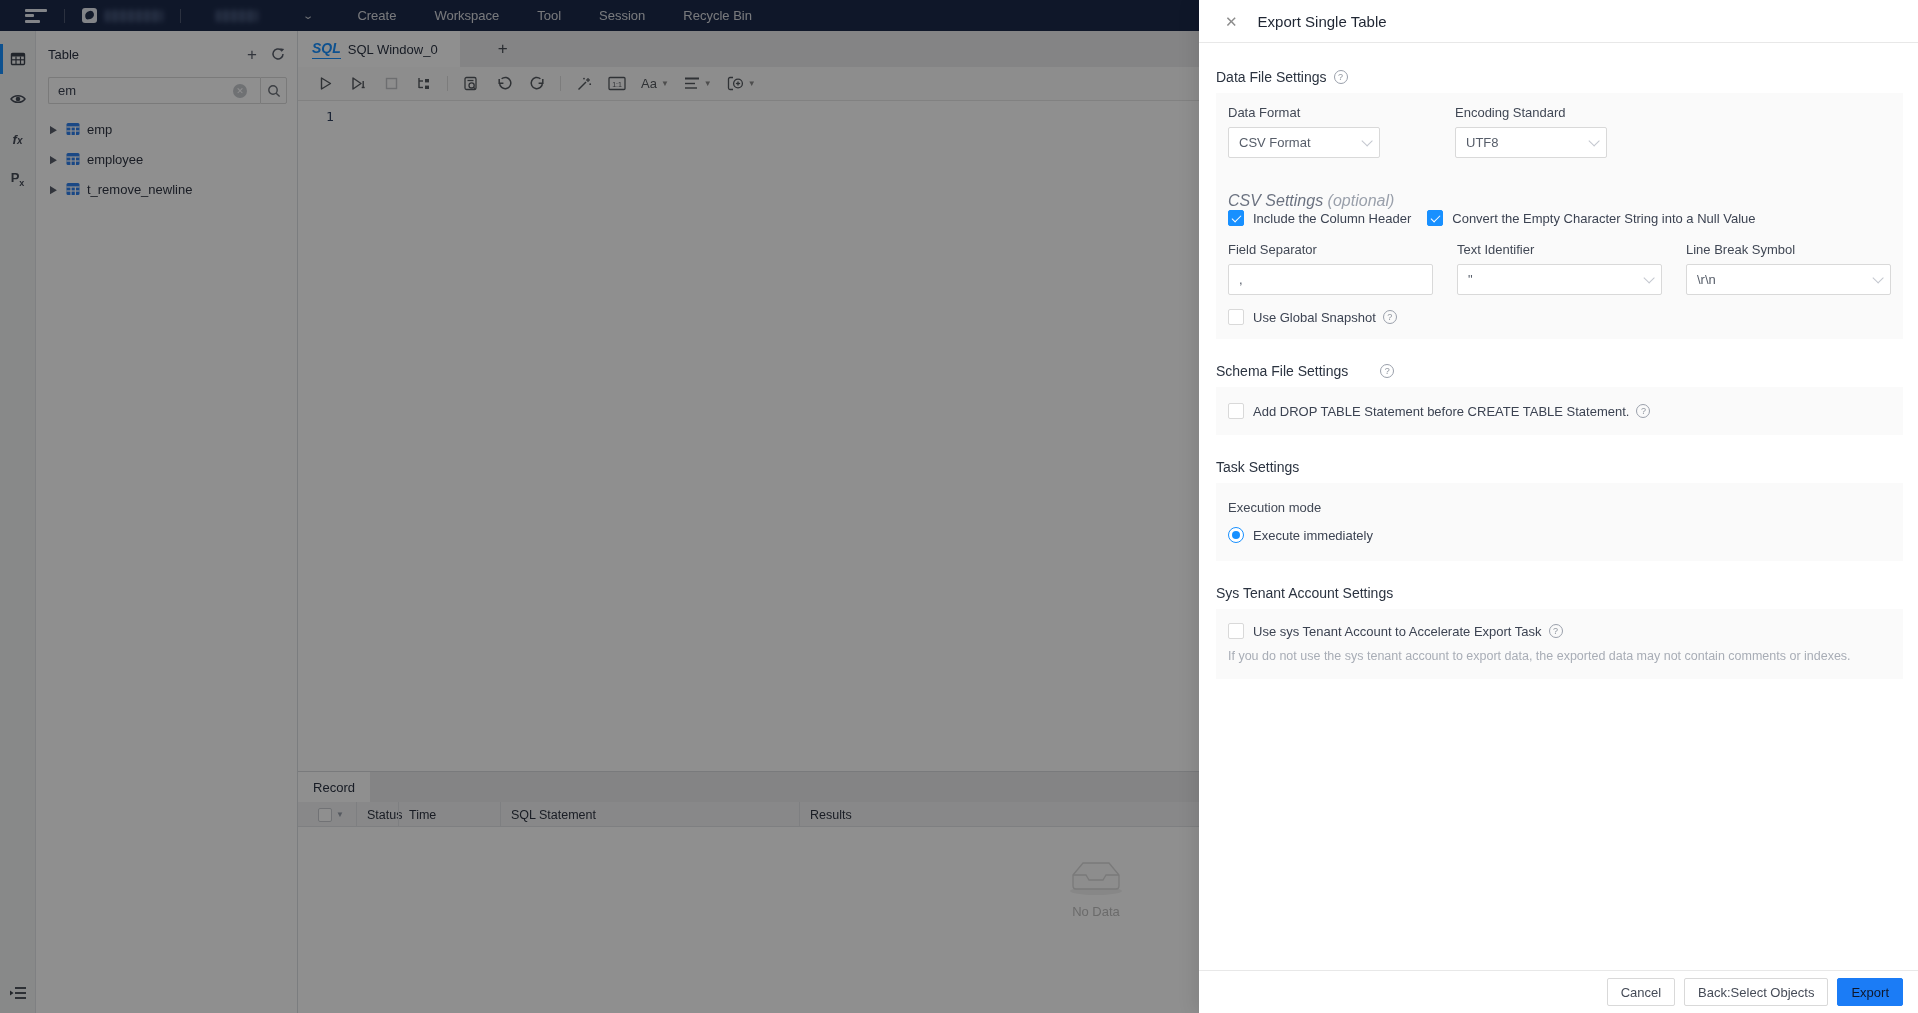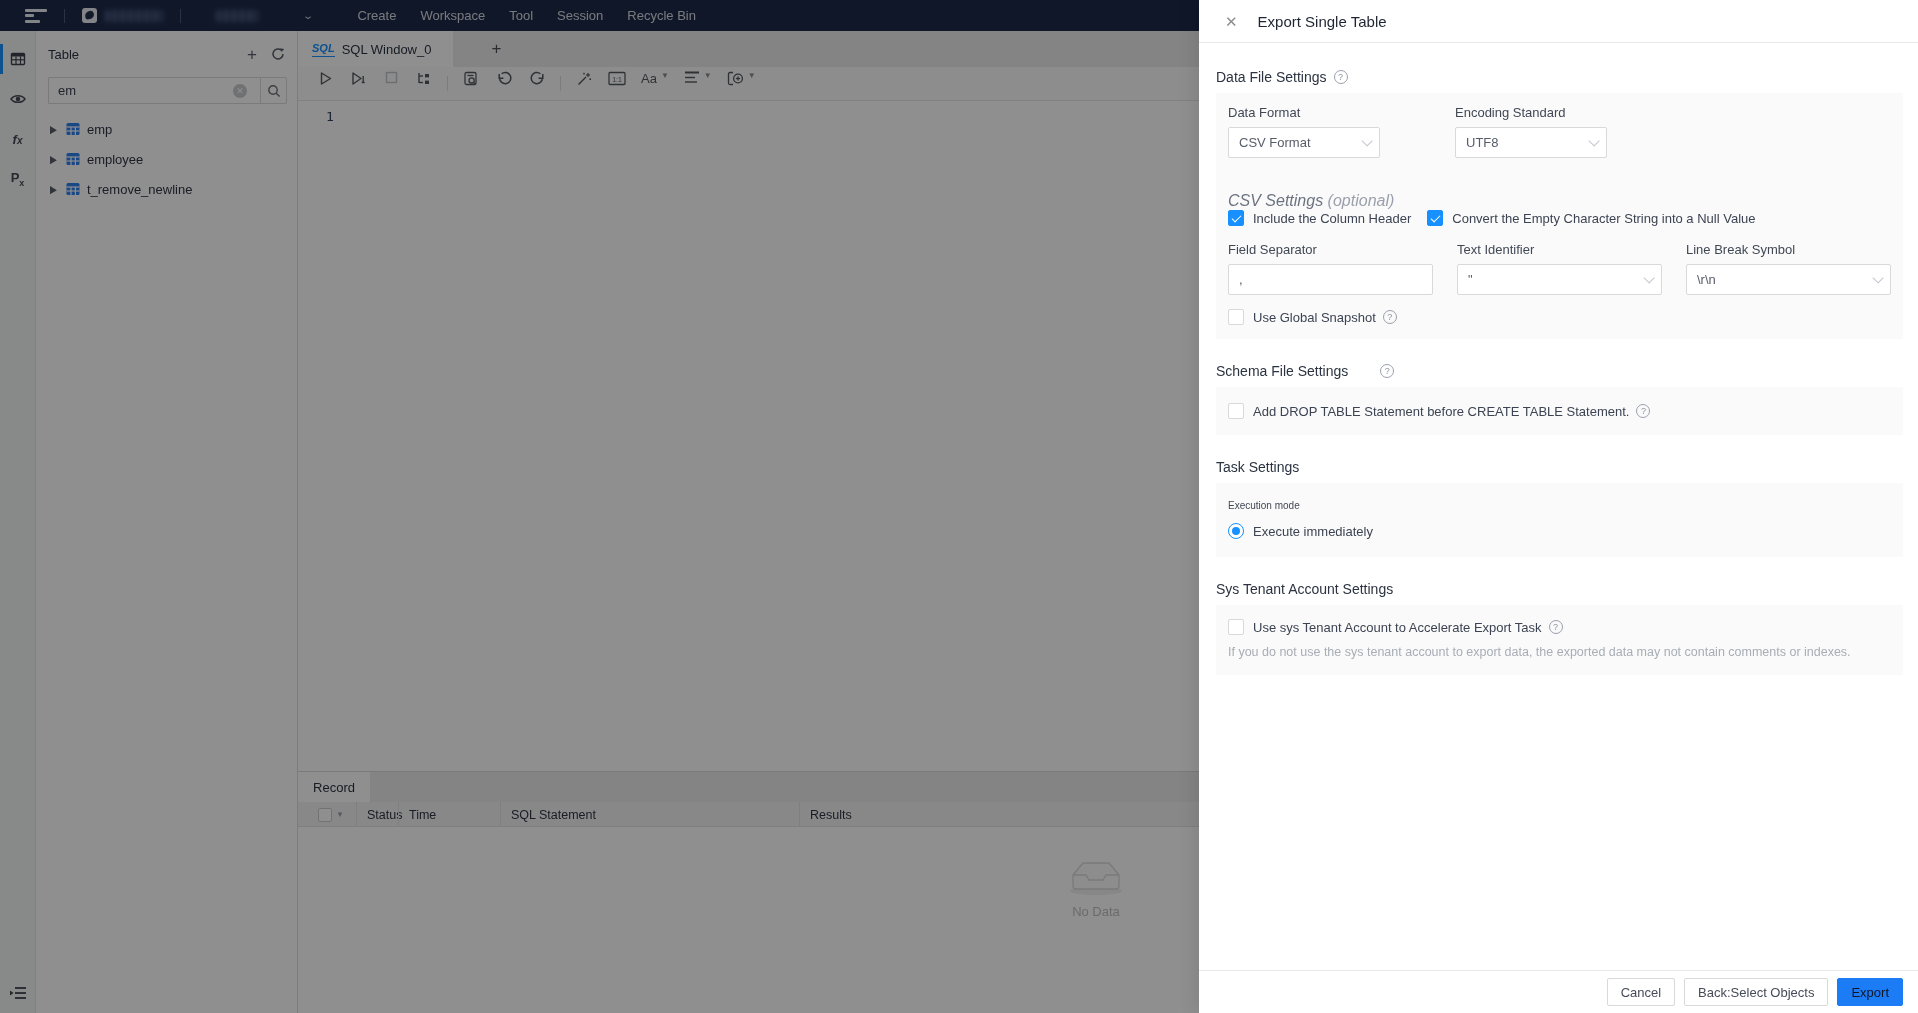--- a/index.html
+++ b/index.html
@@ -13,21 +13,21 @@
   .logo { width:22px; height:14px; margin-left:25px; display:flex; flex-direction:column; justify-content:space-between; cursor:pointer; }
   .logo i { display:block; height:3px; background:#e8ecf3; border-radius:1px; }
   .logo i:nth-child(1){ width:22px; } .logo i:nth-child(2){ width:9px; } .logo i:nth-child(3){ width:15px; }
   .tb-div { width:1px; height:14px; background:rgba(255,255,255,.22); margin:0 17px; }
   .conn-ico { width:15px; height:15px; border-radius:3px; background:#e8ecf3; position:relative; }
   .conn-ico::after{ content:""; position:absolute; left:3px; top:3px; width:9px; height:8px;
     background:#23304e; border-radius:60% 40% 50% 30%; transform:rotate(-12deg); }
   .blur-chip { height:12px; border-radius:2px; margin-left:8px;
     background:repeating-linear-gradient(90deg,#55688f 0 4px,#33405e 4px 8px); filter:blur(2.5px); opacity:.85; }
   .chev-top { margin-left:46px; font-size:10px; color:rgba(255,255,255,.75); transform:scaleX(1.4); cursor:pointer; }
-  .menu { display:flex; gap:24px; margin-left:45px; }
+  .menu { display:flex; gap:38px; margin-left:45px; }
   .menu span { cursor:pointer; }
 
   
   .main { position:absolute; left:0; top:31px; width:100%; bottom:0; display:flex; }
 
   .rail { width:36px; background:#f3f4f5; border-right:1px solid #e3e5e8; position:relative;
     display:flex; flex-direction:column; align-items:center; padding-top:8px; }
   .rail-item { width:36px; height:40px; display:flex; align-items:center; justify-content:center;
     position:relative; cursor:pointer; color:#454b57; }
   .rail-item.active::before { content:""; position:absolute; left:0; top:5px; bottom:5px; width:3px; background:#1890ff; }
@@ -51,24 +51,24 @@
     display:flex; align-items:center; justify-content:center; cursor:pointer; }
   .tree { margin-top:10px; }
   .tree-row { height:30px; display:flex; align-items:center; padding-left:14px; cursor:pointer; font-size:13px; color:#2f3542; }
   .tree-caret { color:#595f6b; font-size:9px; margin-right:9px; transform:scaleY(1.2); }
   .tree-ico { margin-right:7px; display:flex; }
 
   .workbench { flex:1; position:relative; background:#fff; }
   .tabstrip { height:36px; background:#ececee; display:flex; align-items:flex-end; }
   .sqltab { height:36px; background:#fff; display:flex; align-items:center; padding:0 22px 0 14px;
     font-size:13px; color:#2b3342; gap:7px; cursor:pointer; min-width:150px; }
-  .sql-badge { color:#1890ff; font-weight:bold; font-size:11px; font-style:italic; border-bottom:1px solid #1890ff; line-height:1.3; }
+  .sql-badge { color:#1890ff; font-weight:bold; font-size:14px; font-style:italic; border-bottom:1px solid #1890ff; line-height:1.3; }
   .newtab { margin-left:30px; color:#4a4f57; font-size:17px; line-height:36px; cursor:pointer; padding:0 8px; }
   .toolbar { height:34px; background:#fbfbfb; border-bottom:1px solid #e6e6e6; display:flex; align-items:center; padding-left:12px; }
-  .tbtn { width:30px; height:26px; display:flex; justify-content:center; cursor:pointer; margin-right:3px; color:#55595f; }
+  .tbtn { width:30px; height:26px; display:flex; align-items:center; justify-content:center; cursor:pointer; margin-right:3px; color:#55595f; }
   .tbtn.wide { width:auto; padding:0 6px; gap:4px; font-size:13px; }
   .tb-sep { width:1px; height:15px; background:#ddd; margin:0 8px 0 5px; }
   .mini-caret { font-size:8px; color:#8c8c8c; }
   .editor { position:absolute; left:0; top:70px; right:0; bottom:242px; background:#fff; }
   .lineno { position:absolute; left:28px; top:8px; font-family:"DejaVu Sans Mono", monospace; font-size:13px; color:#31415f; }
 
   .record { position:absolute; left:0; bottom:0; right:0; height:242px; border-top:1px solid #d8dadd; }
   .rec-tabs { height:30px; background:#ececee; display:flex; }
   .rec-tab { width:72px; background:#fff; display:flex; align-items:center; justify-content:center;
     font-size:13px; color:#2b3342; cursor:pointer; }
@@ -114,21 +114,21 @@
   .cbx.checked { background:#1890ff; border-color:#1890ff; }
   .cbx.checked::after { content:""; position:absolute; left:5px; top:2px; width:4px; height:8px;
     border-right:1.8px solid #fff; border-bottom:1.8px solid #fff; transform:rotate(45deg); }
   .cb-label { font-size:13px; color:#3c4352; margin:0 0 0 9px; }
   .labels-row { display:flex; margin-top:16px; }
   .labels-row .flabel { font-size:13px; color:#414855; width:205px; }
   .inputs-row { display:flex; margin-top:7px; }
   .snap-row { margin-top:14px; }
   .radio { width:16px; height:16px; border-radius:50%; border:1px solid #1890ff; background:#fff; position:relative; cursor:pointer; flex:none; }
   .radio::after { content:""; position:absolute; left:3px; top:3px; width:8px; height:8px; border-radius:50%; background:#1890ff; }
-  .exec-label { font-size:10px; color:#414855; padding-top:3px; }
+  .exec-label { font-size:13px; color:#414855; padding-top:3px; }
   .note { margin-top:10px; font-size:12.5px; color:#a8adb6; }
   .sec-gap { margin-top:24px;gap:32px; }
   .dw-foot { flex:none; height:43px; border-top:1px solid #e8e8e8; display:flex; align-items:center;
     justify-content:flex-end; padding-right:15px; gap:9px; }
   .btn { height:28px; padding:0 13px; border:1px solid #d9d9d9; border-radius:2px; background:#fff;
     font-size:13px; color:#454b57; cursor:pointer; font-family:inherit; }
   .btn.primary { background:#1b7cf6; border-color:#1b7cf6; color:#0f172a; }
 
   svg { display:block; }
 </style>

